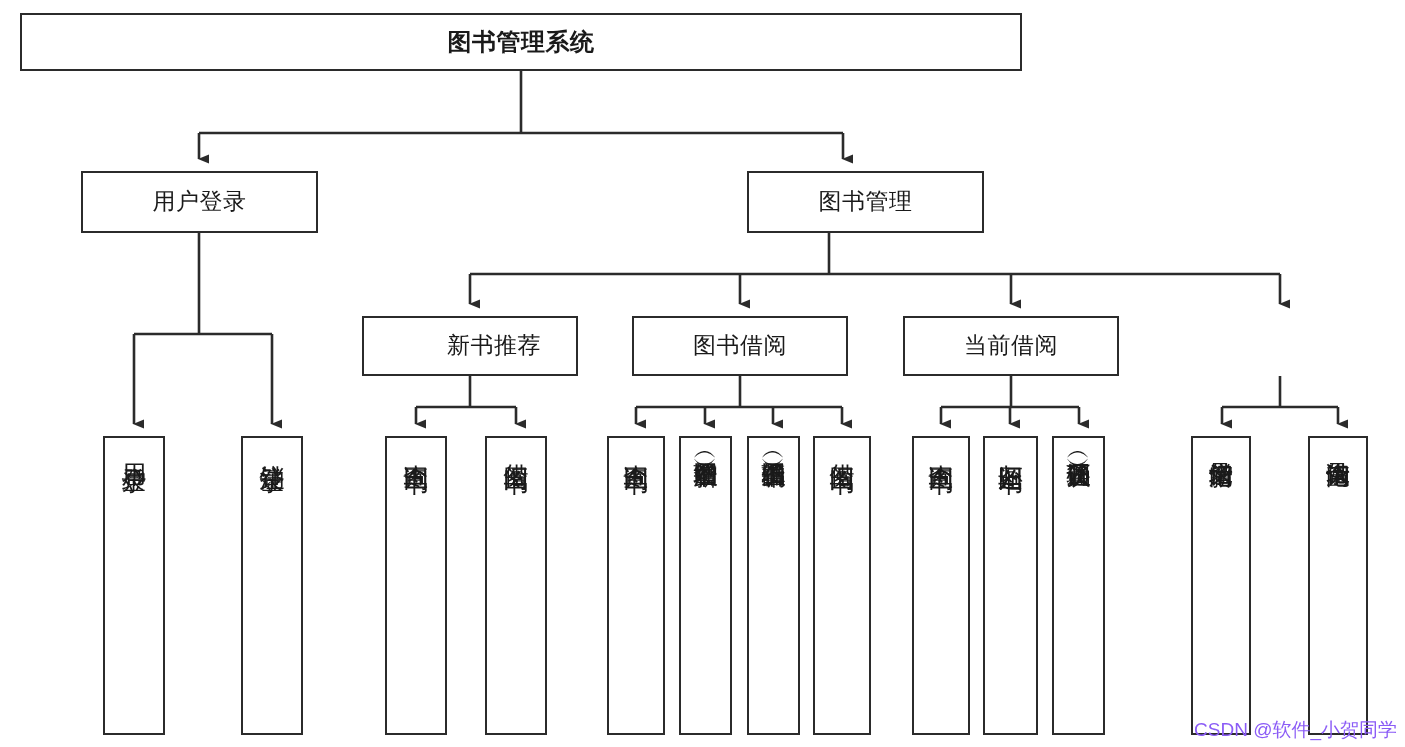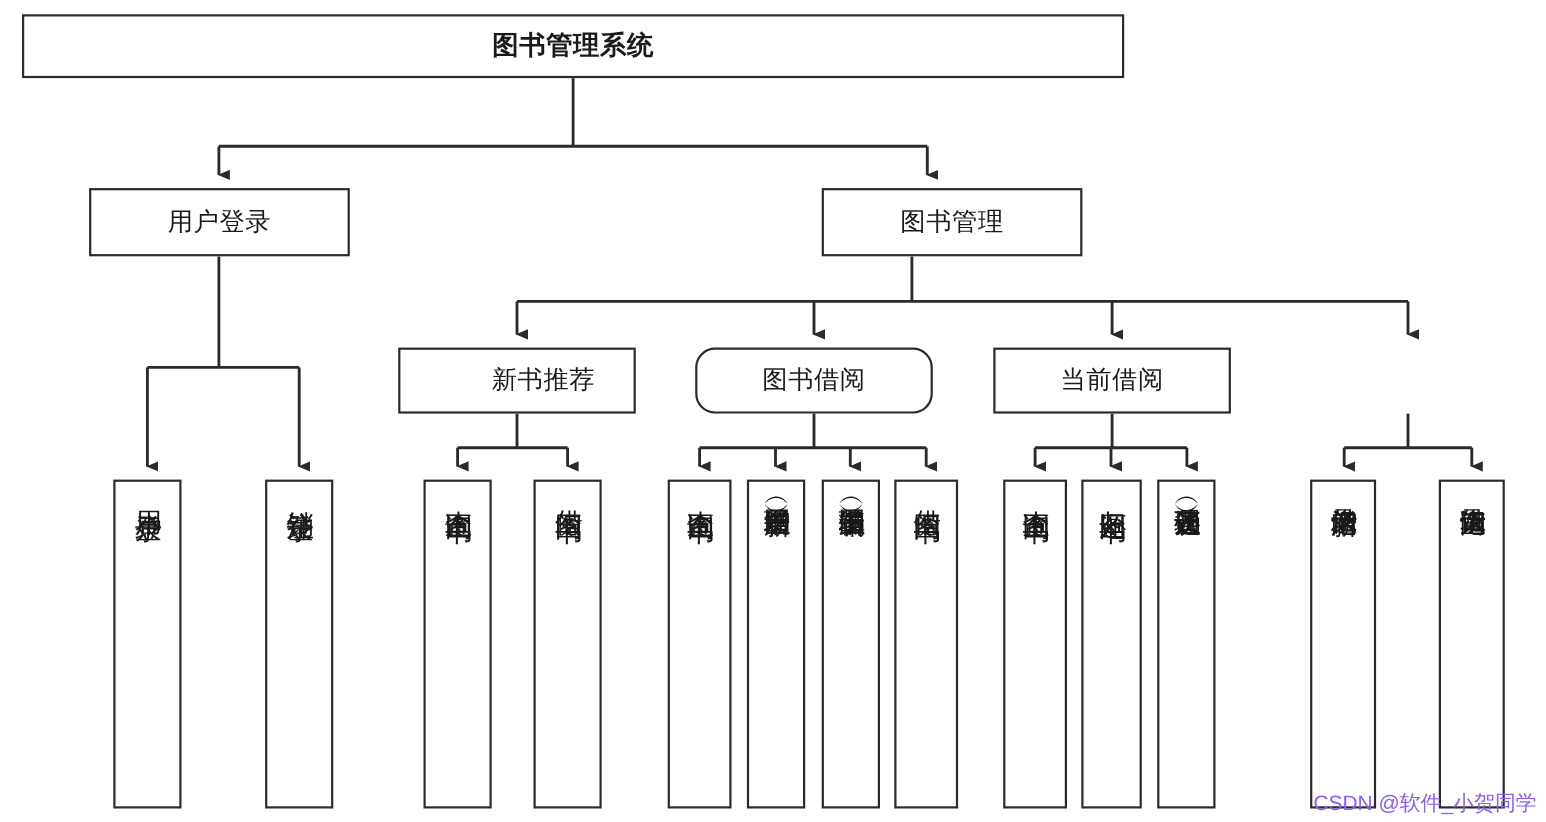--- a/index.html
+++ b/index.html
@@ -135,21 +135,21 @@
   <div class="node h" style="left:81px; top:171px; width:237px; height:62px;">
     <span class="lbl">用户登录</span>
   </div>
   <div class="node h" style="left:711px; top:171px; width:237px; height:62px;margin-left:36px;">
     <span class="lbl">图书管理</span>
   </div>
 
   <div class="node h" style="left:362px; top:316px; width:216px; height:60px;padding-left:48px;">
     <span class="lbl">新书推荐</span>
   </div>
-  <div class="node h" style="left:632px; top:316px; width:216px; height:60px;border-radius:18px;">
+  <div class="node h" style="left:632px; top:316px; width:216px; height:60px;">
     <span class="lbl">图书借阅</span>
   </div>
   <div class="node h" style="left:903px; top:316px; width:216px; height:60px;">
     <span class="lbl">当前借阅</span>
   </div>
 
   <div class="node v" style="left:103px; top:436px; width:62px; height:299px;">
     <span class="lbl">用户登录</span>
   </div>
   <div class="node v" style="left:241px; top:436px; width:62px; height:299px;">

